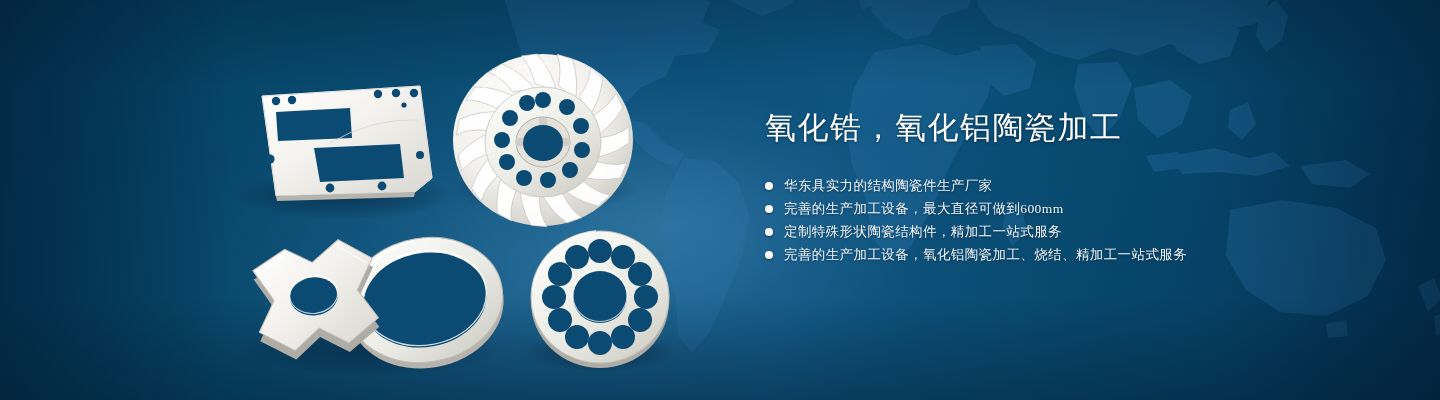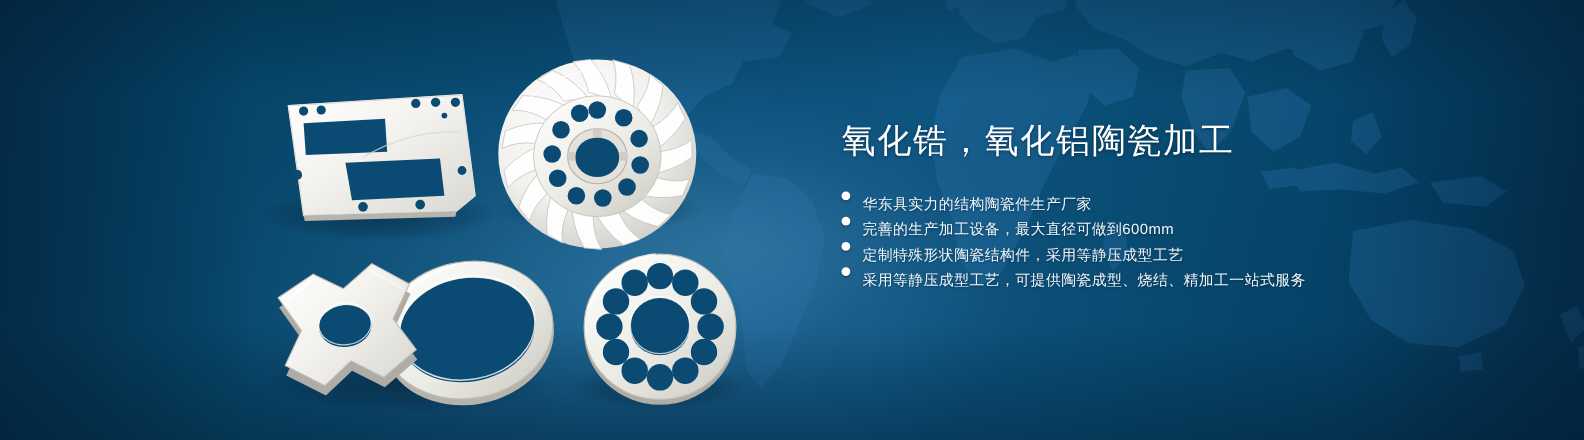--- a/index.html
+++ b/index.html
@@ -108,23 +108,24 @@
     text-shadow: 0 1px 3px rgba(0,20,40,0.55);
     white-space: nowrap;
   }
   .bullets {
     list-style: none;
     margin: 26px 0 0 0;
     padding: 0;
   }
   .bullet-row {
     display: flex;
-    align-items: flex-start;
+    align-items: center;
     height: 23px;
     margin-bottom: 0px;
+    font-family: Liberation Serif, serif;
   }
   .dot {
     flex: 0 0 auto;
     width: 8px;
     height: 8px;
     border-radius: 50%;
     background: #ffffff;
     margin-right: 11px;
     box-shadow: 0 1px 2px rgba(0,16,34,0.5);
   }
@@ -360,24 +361,24 @@
         <span class="bullet-text">华东具实力的结构陶瓷件生产厂家</span>
       </li>
 
       <li class="bullet-row">
         <span class="dot"></span>
         <span class="bullet-text">完善的生产加工设备，最大直径可做到600mm</span>
       </li>
 
       <li class="bullet-row">
         <span class="dot"></span>
-        <span class="bullet-text">定制特殊形状陶瓷结构件，采用等静压成型工艺</span>
+        <span class="bullet-text">定制特殊形状陶瓷结构件，精加工一站式服务</span>
       </li>
 
       <li class="bullet-row">
         <span class="dot"></span>
-        <span class="bullet-text">采用等静压成型工艺，可提供陶瓷成型、烧结、精加工一站式服务</span>
+        <span class="bullet-text">完善的生产加工设备，氧化铝陶瓷加工、烧结、精加工一站式服务</span>
       </li>
 
     </ul>
   </div>
 
 </div>
 
 </body></html>

